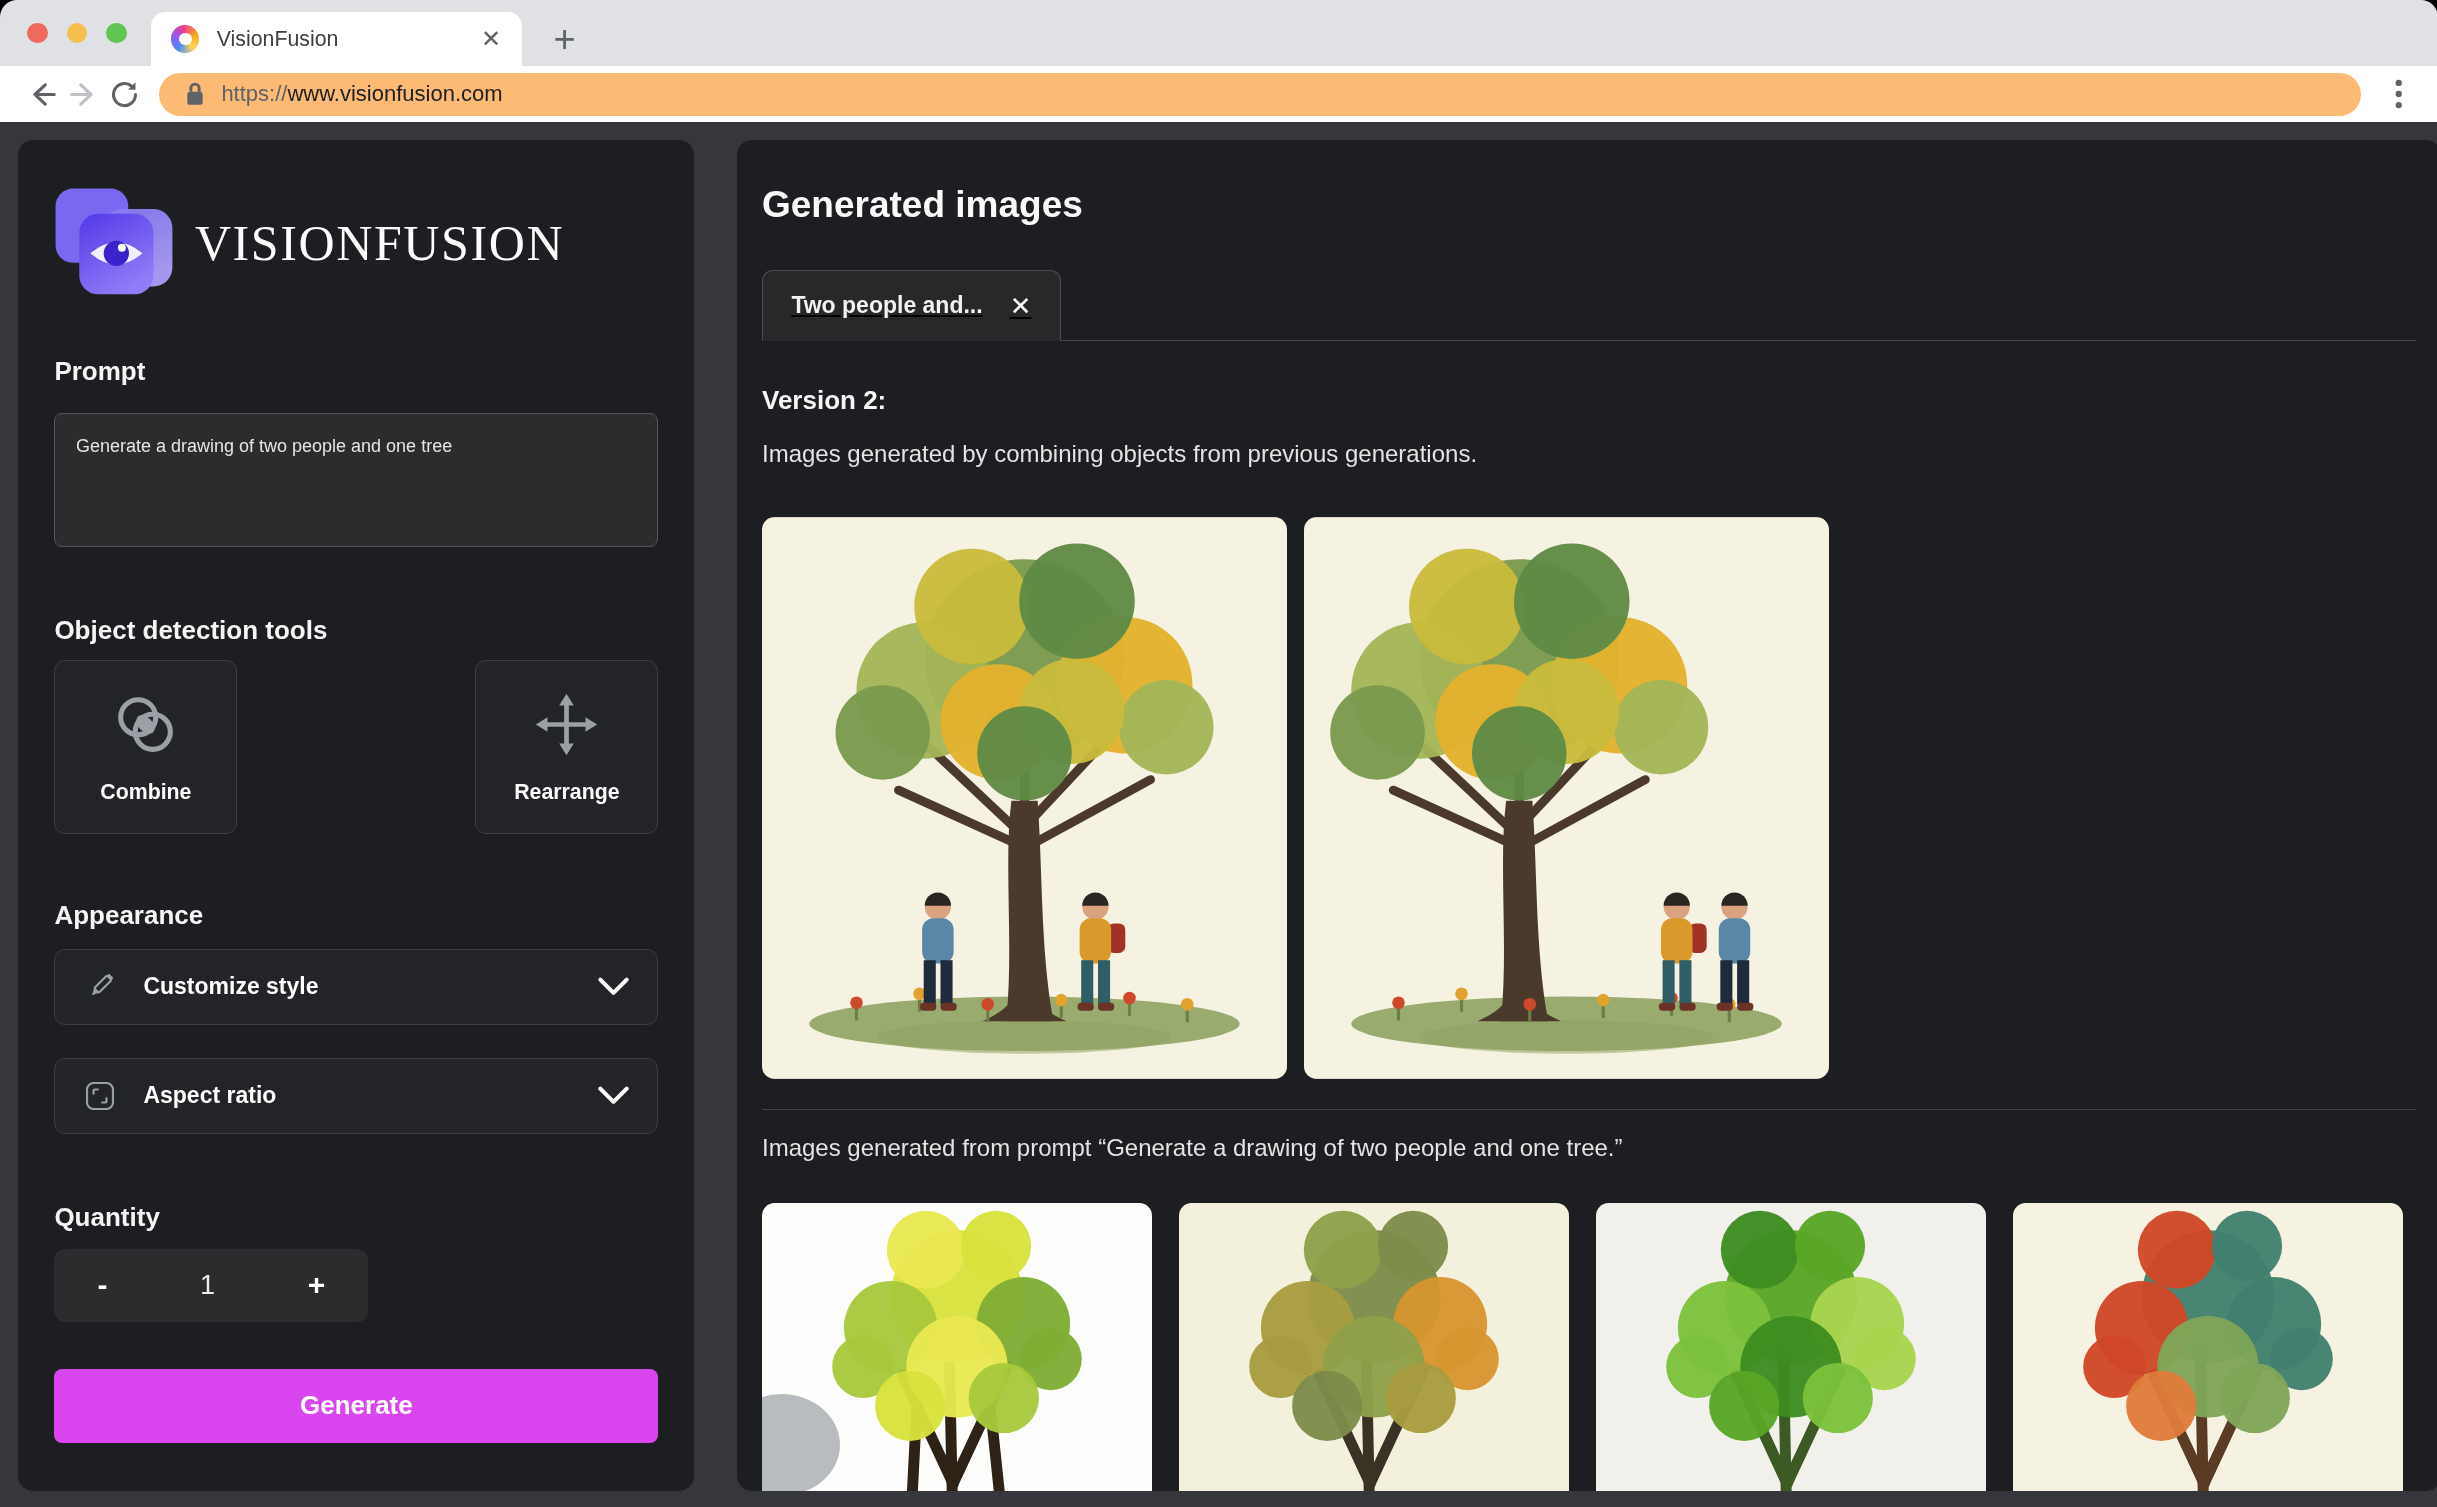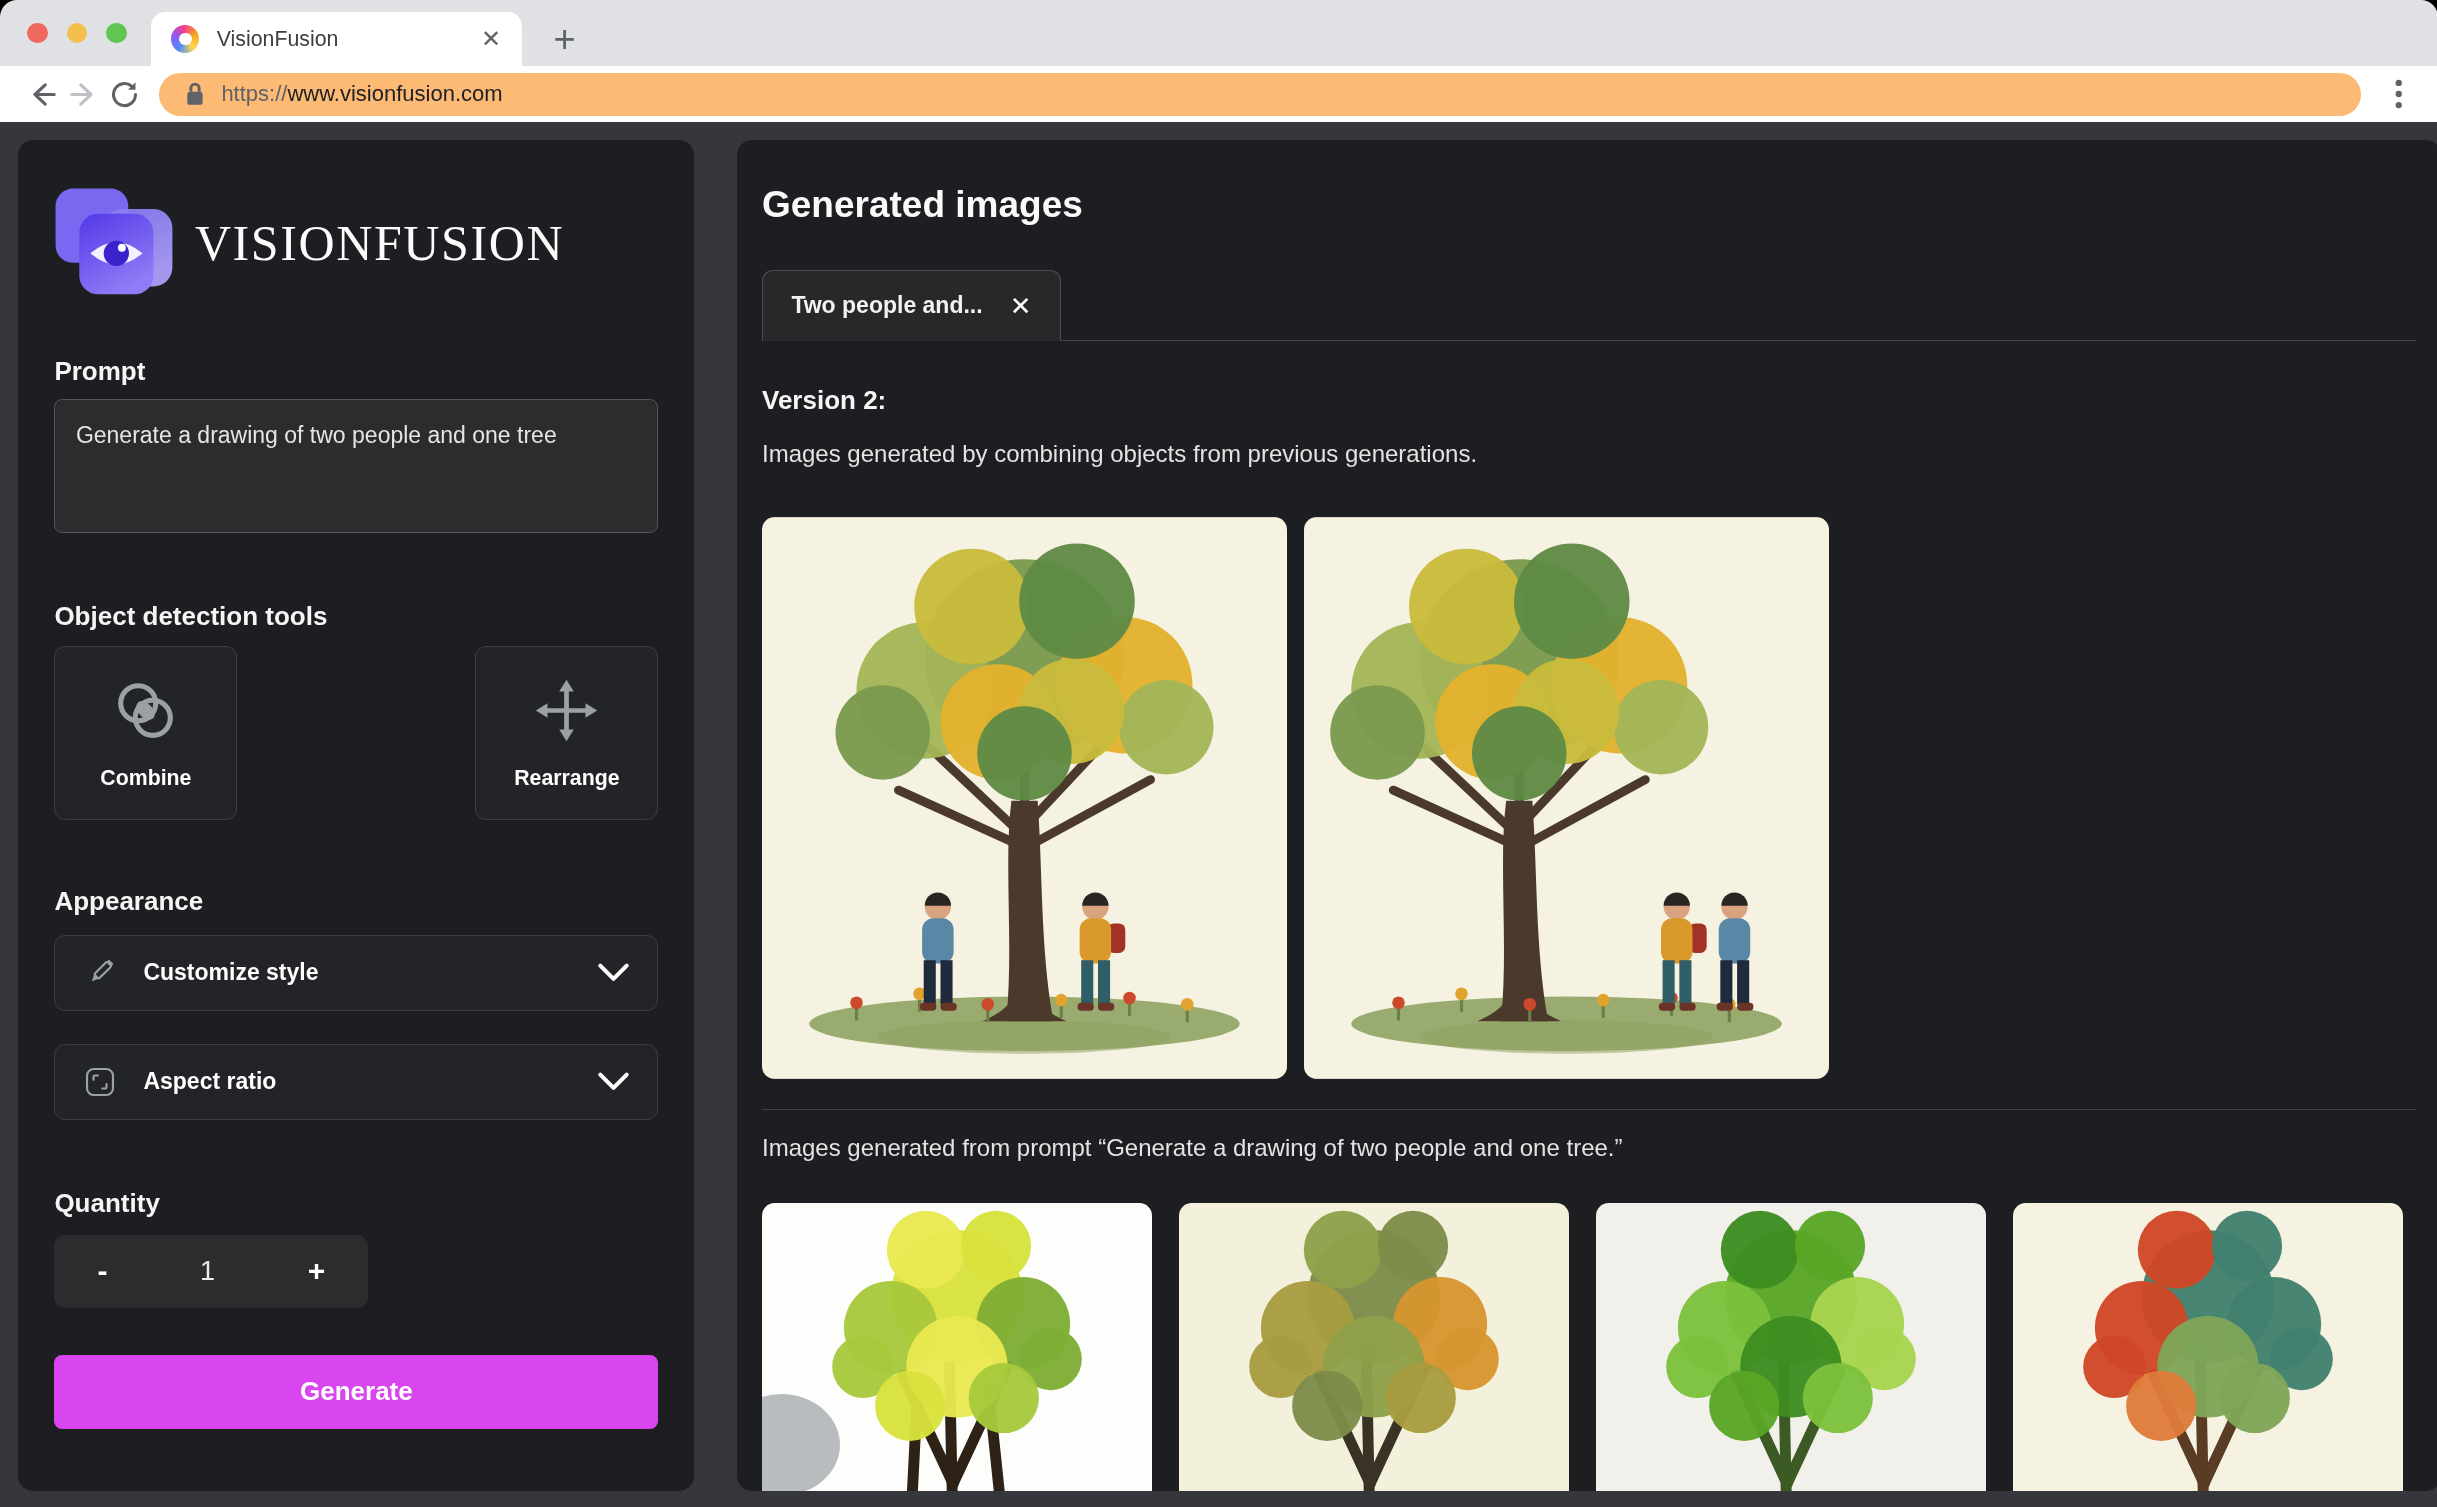--- a/index.html
+++ b/index.html
@@ -30,41 +30,41 @@
   .sidebar{left:17.4px;width:678px;padding:44px 36px;}
   .panel{left:736px;width:1706px;padding:44px 25px 0;overflow:hidden;}
 
   .h{font-size:26px;font-weight:700;color:#f5f5f5;line-height:1.2;}
 
   
   .logo-row{display:flex;align-items:center;gap:20.5px;height:117px;}
   .logomark{width:120px;height:112px;flex:0 0 auto;}
   .wordmark{font-family:"Liberation Serif",serif;font-size:50px;color:#fcfcfc;letter-spacing:1.6px;white-space:nowrap;}
   .prompt-h{margin-top:55px;}
-  .prompt-box{margin-top:11px;width:100%;height:134px;background:#2b2c2e;border:1.6px solid #55565b;border-radius:8px;padding:19px 20.5px;box-sizing:border-box;font-size:23px;color:#e5e5e5;line-height:1.45;font-family:"Liberation Sans",sans-serif;resize:none;outline:none;display:block;}
+  .prompt-box{margin-top:25px;width:100%;height:134px;background:#2b2c2e;border:1.6px solid #55565b;border-radius:8px;padding:19px 20.5px;box-sizing:border-box;font-size:18px;color:#e5e5e5;line-height:1.45;font-family:"Liberation Sans",sans-serif;resize:none;outline:none;display:block;}
   .tools-h{margin-top:68px;}
   .tools-row{display:flex;gap:8px;margin-top:14.2px;justify-content:space-between;}
   .toolbtn{width:183px;height:174px;background:#232427;border:1.6px solid #3d3e41;border-radius:11px;display:flex;flex-direction:column;align-items:center;justify-content:center;gap:19px;box-sizing:border-box;}
   .toolbtn .ticon{width:73px;height:73px;}
   .toolbtn .lbl{font-size:21.3px;font-weight:700;color:#fff;}
   .appear-h{margin-top:66px;}
   .selectrow{margin-top:17.4px;height:76px;background:#232427;border:1.6px solid #3d3e41;border-radius:11px;display:flex;align-items:center;padding:0 27px;gap:25px;box-sizing:border-box;}
   .selectrow + .selectrow{margin-top:33px;}
   .selectrow .sicon{width:36px;height:36px;flex:0 0 auto;}
   .selectrow .lbl{font-size:23px;font-weight:600;color:#fff;flex:1;}
   .selectrow .chev{width:33px;height:20.5px;}
   .qty-h{margin-top:68px;}
   .stepper{margin-top:16px;width:314px;height:73px;background:#2b2c2e;border-radius:11px;display:flex;align-items:center;justify-content:space-between;padding:0 43px;box-sizing:border-box;}
   .stepper .pm{font-size:30px;font-weight:700;color:#fff;line-height:1;}
   .stepper .val{font-size:27px;color:#ececec;}
   .generate{margin-top:47px;width:100%;height:74px;background:#d946ef;border:none;border-radius:8px;display:flex;align-items:center;justify-content:center;font-size:26px;font-weight:700;color:#fff;font-family:"Liberation Sans",sans-serif;}
 
   
   .p-title{font-size:37px;font-weight:700;color:#fafafa;}
-  .chip-row{margin-top:44px;border-bottom:1.6px solid #47484b;display:flex;align-items:center;}
+  .chip-row{margin-top:44px;border-bottom:1.6px solid #47484b;display:flex;align-items:center;text-decoration:underline;}
   .chip{height:71px;background:#272829;border:1.6px solid #4c4d4f;border-bottom:1.6px solid #272829;border-radius:11px 11px 0 0;display:flex;align-items:center;padding:0 28.4px;gap:27px;box-sizing:border-box;margin-bottom:-1.6px;}
   .chip .lbl{font-size:23px;font-weight:600;color:#f2f2f2;white-space:nowrap;}
   .chip .x{font-size:26px;color:#fff;line-height:1;}
   .sec-title{margin-top:44px;font-size:26px;font-weight:700;color:#f5f5f5;}
   .sec-desc{margin-top:24px;font-size:24px;color:#e3e3e3;}
   .img-row{display:flex;gap:17.4px;margin-top:49px;}
   .img-row.v1{gap:27px;margin-top:41px;}
   figure{margin:0;border-radius:12.6px;overflow:hidden;flex:0 0 auto;}
   .v2fig{width:525px;height:562px;}
   .v1fig{width:390px;height:390px;}

